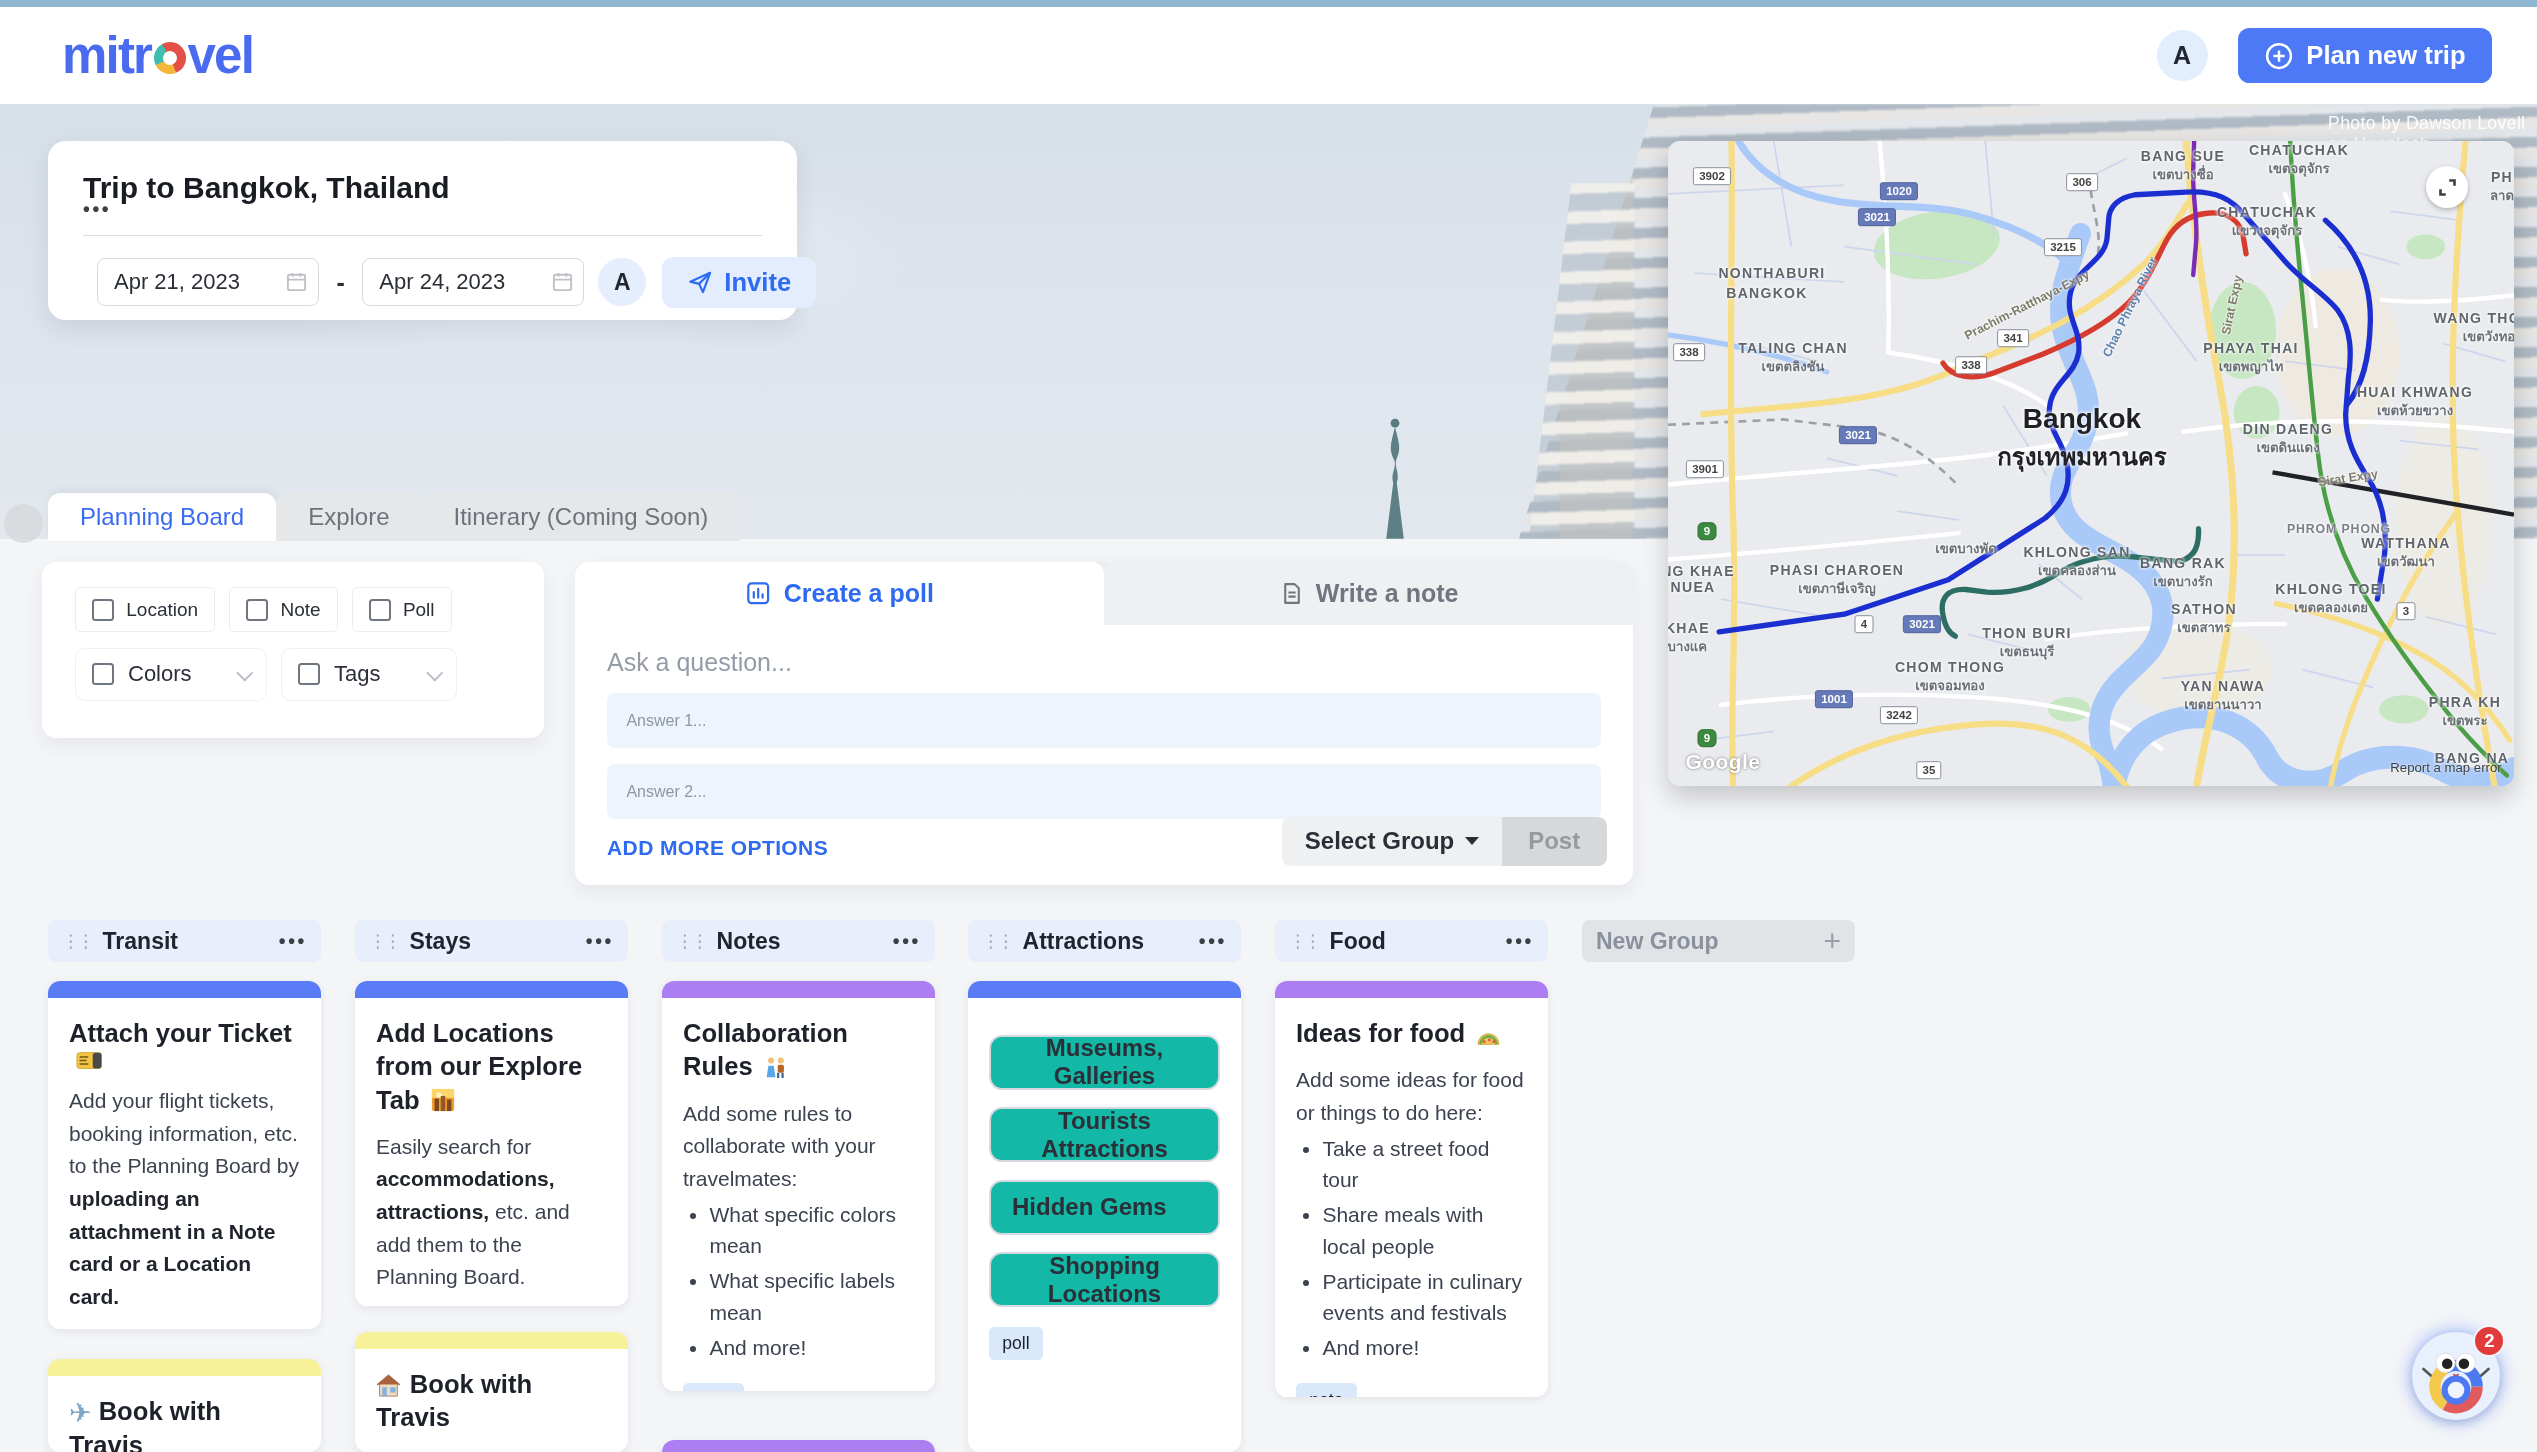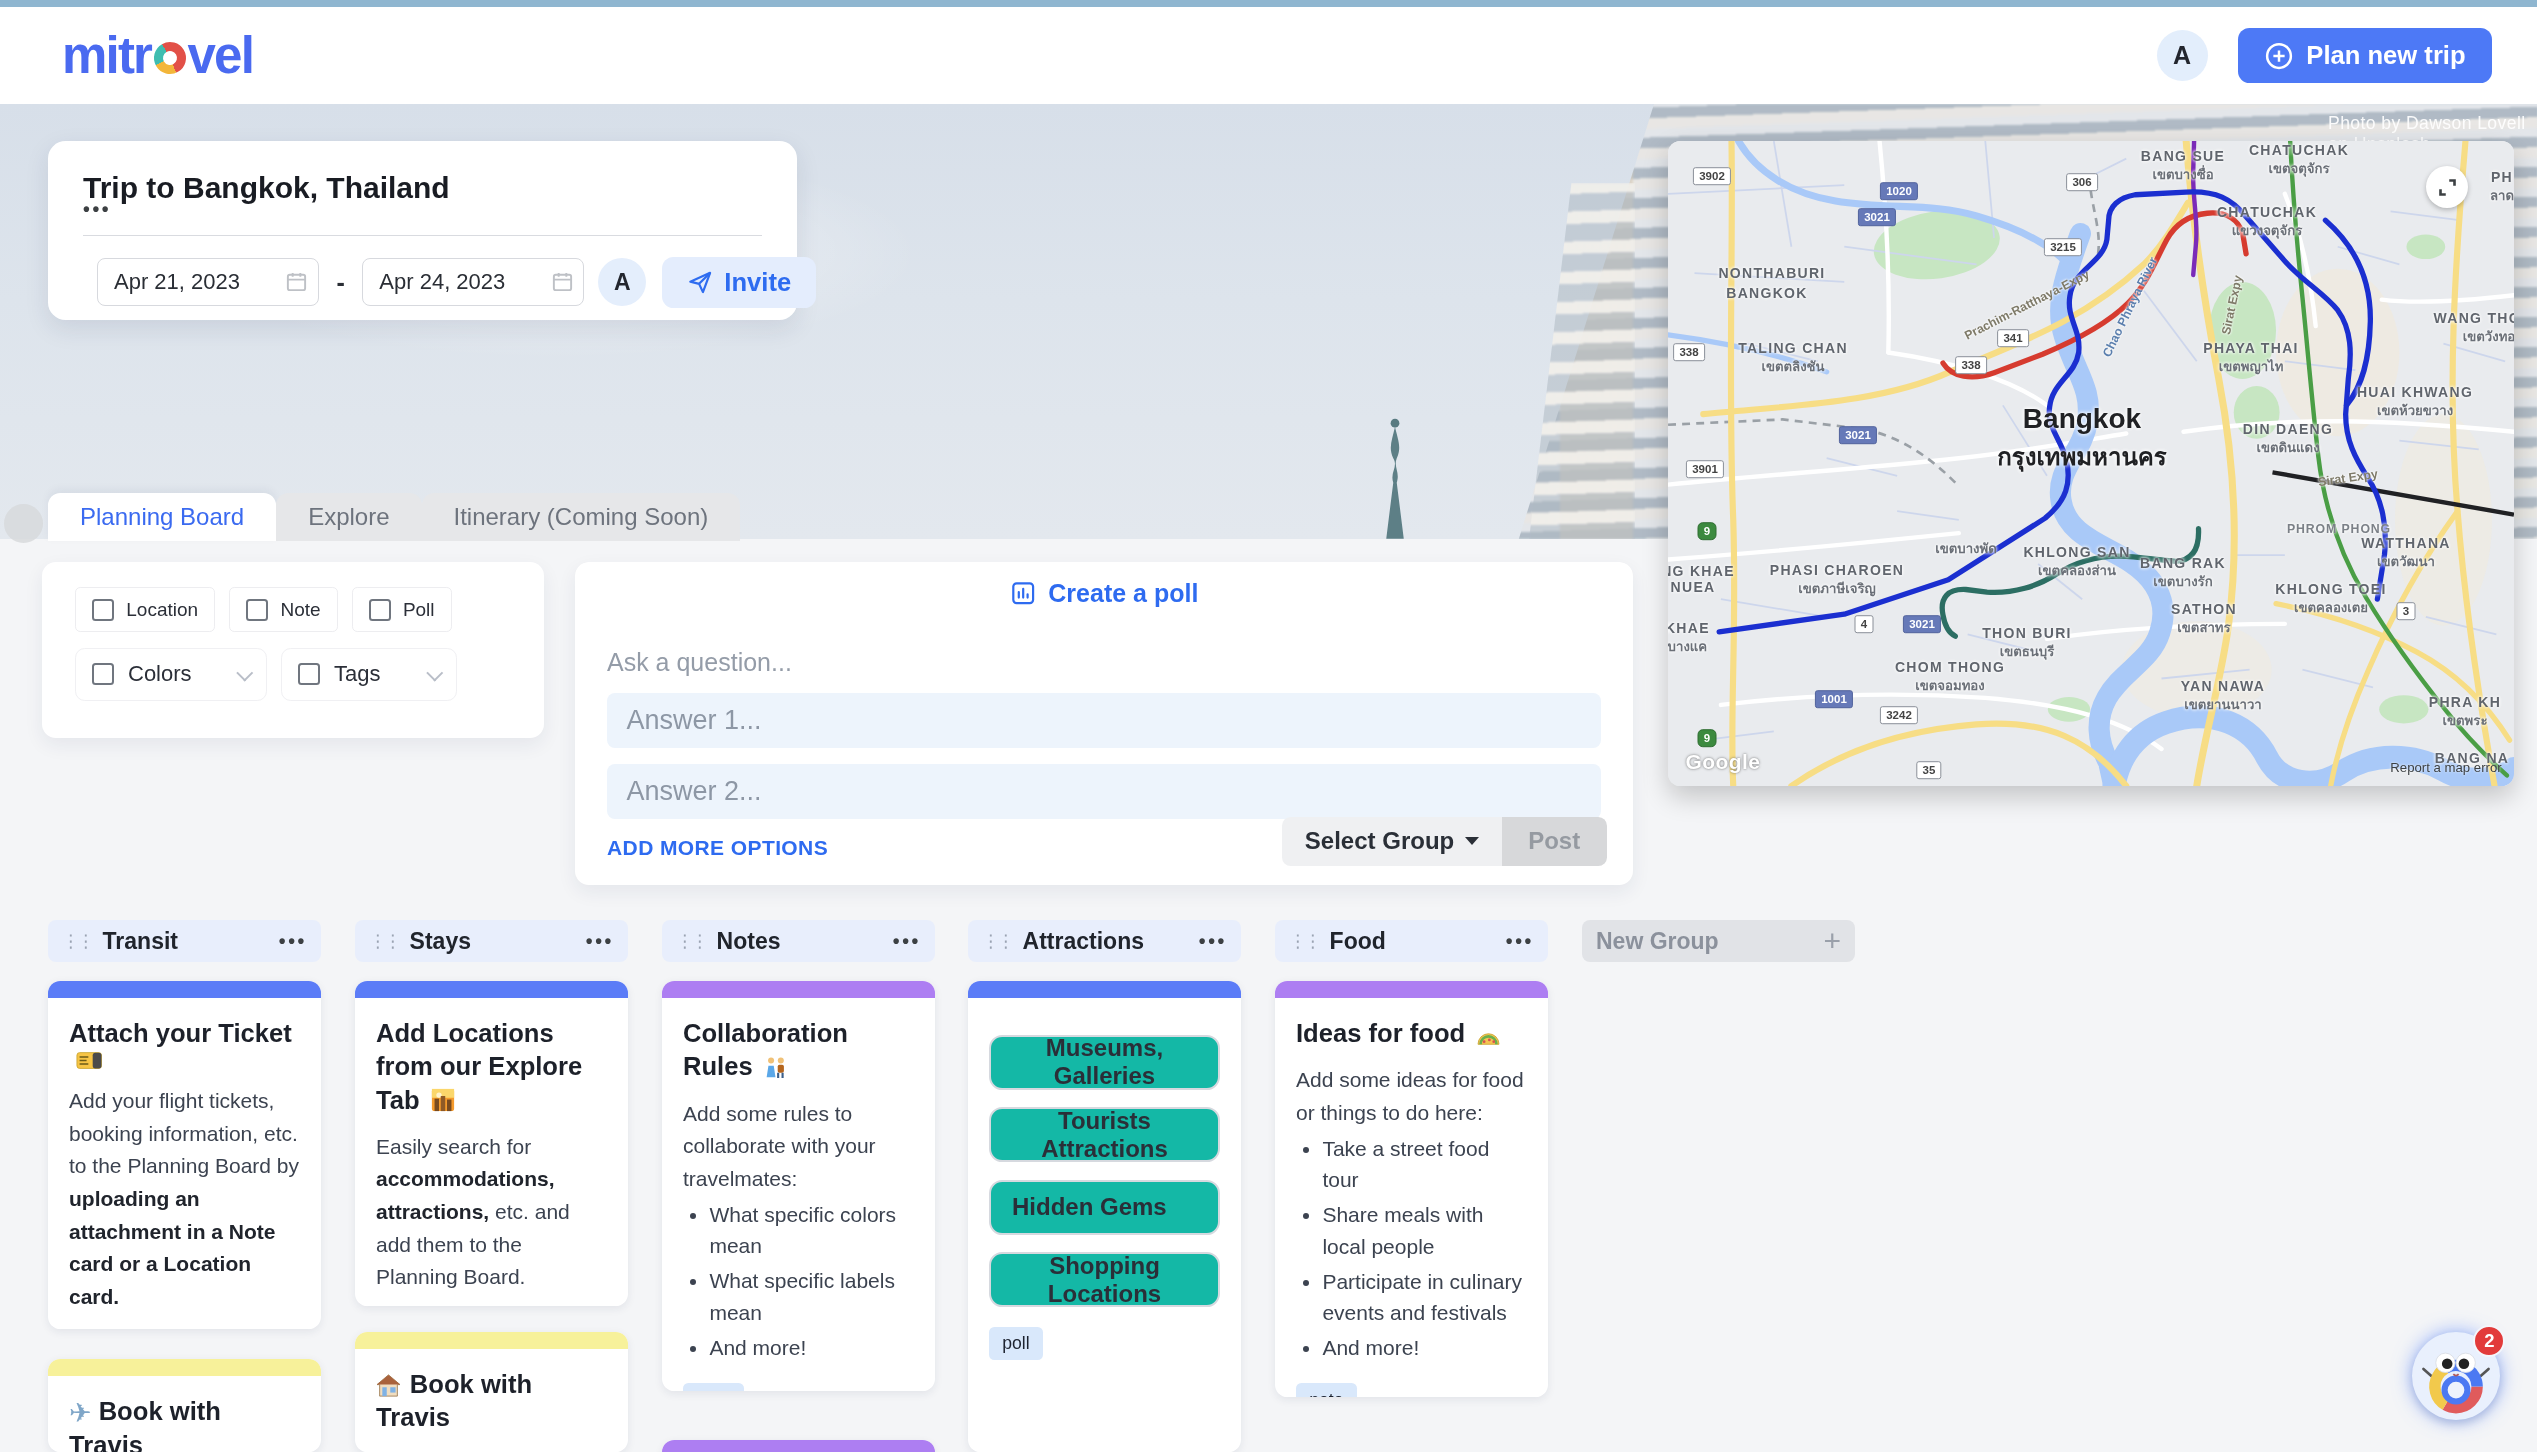--- a/index.html
+++ b/index.html
@@ -84,21 +84,21 @@
   .chev { width:11.5px; height:11.5px; border-right:2.2px solid #b9bec8; border-bottom:2.2px solid #b9bec8; transform:rotate(45deg); margin-left:auto; margin-bottom:3.5px; }
 
   
   .composer { left:575px; top:562px; width:1058px; height:323px; background:#eceded; border-radius:14px; box-shadow:0 7px 19.4px rgba(25,39,80,.07); overflow:hidden; }
   .ctabs { display:flex; height:63px; }
   .ctab { flex:1; display:flex; align-items:center; justify-content:center; gap:12.3px; font-size:25px; font-weight:700; color:#6f7680; background:#eff0f1; cursor:pointer; border-radius:12.3px 12.3px 0 0; }
   .ctab.active { background:#fff; color:#2e6bf0; }
   .cbody { background:#fff; height:260px; padding:23px 32px 0 32px; position:relative; }
   .q-input { width:100%; border:none; outline:none; font-size:25px; color:#3c4350; font-family:inherit; background:transparent; }
   .q-input::placeholder { color:#949ca8; }
-  .ans { width:994px; height:55px; border:none; outline:none; background:#edf4fc; border-radius:8px; font-size:27px; padding:0 19.4px; font-family:inherit; color:#3c4350; display:block; margin-top:16px; }
+  .ans { width:994px; height:55px; border:none; outline:none; background:#edf4fc; border-radius:8px; font-size:16px; padding:0 19.4px; font-family:inherit; color:#3c4350; display:block; margin-top:16px; }
   .ans::placeholder { color:#8d97a5; }
   .addmore { position:absolute; left:32px; bottom:25px; font-size:21px; font-weight:700; color:#2e6bf0; letter-spacing:0.4px; cursor:pointer; background:none; border:none; font-family:inherit; }
   .cfoot { position:absolute; right:26.4px; bottom:19.4px; display:flex; }
   .selgroup { height:49px; padding:0 23px; background:#eff0f2; border:none; border-radius:8.8px 0 0 8.8px; font-size:24px; font-weight:700; color:#2a2f37; font-family:inherit; display:flex; align-items:center; gap:10.6px; cursor:pointer; }
   .caret { width:0; height:0; border-left:7px solid transparent; border-right:7px solid transparent; border-top:8.8px solid #2a2f37; }
   .post-btn { height:49px; padding:0 26.4px; background:#d7d8da; border:none; border-radius:0 8.8px 8.8px 0; font-size:24px; font-weight:700; color:#959aa1; font-family:inherit; }
 
   
   .col-head { position:absolute; top:920px; height:42px; width:273px; background:#e8eefc; border-radius:8px; display:flex; align-items:center; padding:0 14px; gap:10.6px; }
   .col-head .t { font-size:23px; font-weight:700; color:#20242c; }
@@ -458,20 +458,27 @@
 
 <div class="abs composer">
   <div class="ctabs">
     <div class="ctab active">
       <svg width="26.4" height="26.4" viewBox="0 0 24 24">
           <rect x="3" y="3" width="18" height="18" rx="3" fill="none" stroke="#2e6bf0" stroke-width="2"></rect>
           <path d="M8 16v-5M12 16V8M16 16v-3" stroke="#2e6bf0" stroke-width="2" stroke-linecap="round"></path>
         </svg>
       <span>Create a poll</span>
     </div>
+    <div class="ctab">
+      <svg width="25" height="25" viewBox="0 0 24 24">
+          <path d="M6 3h9l4 4v14H6z" fill="none" stroke="#6f7680" stroke-width="2" stroke-linejoin="round"></path>
+          <path d="M9 11h7M9 15h7" stroke="#6f7680" stroke-width="2"></path>
+        </svg>
+      <span>Write a note</span>
+    </div>
   </div>
   <div class="cbody">
     <input class="q-input" placeholder="Ask a question..." style="">
     <input class="ans" placeholder="Answer 1..." style="">
     <input class="ans" placeholder="Answer 2..." style="">
     <button class="addmore">ADD MORE OPTIONS</button>
     <div class="cfoot">
       <button class="selgroup">
           <span>Select Group</span>
           <span class="caret"></span>

